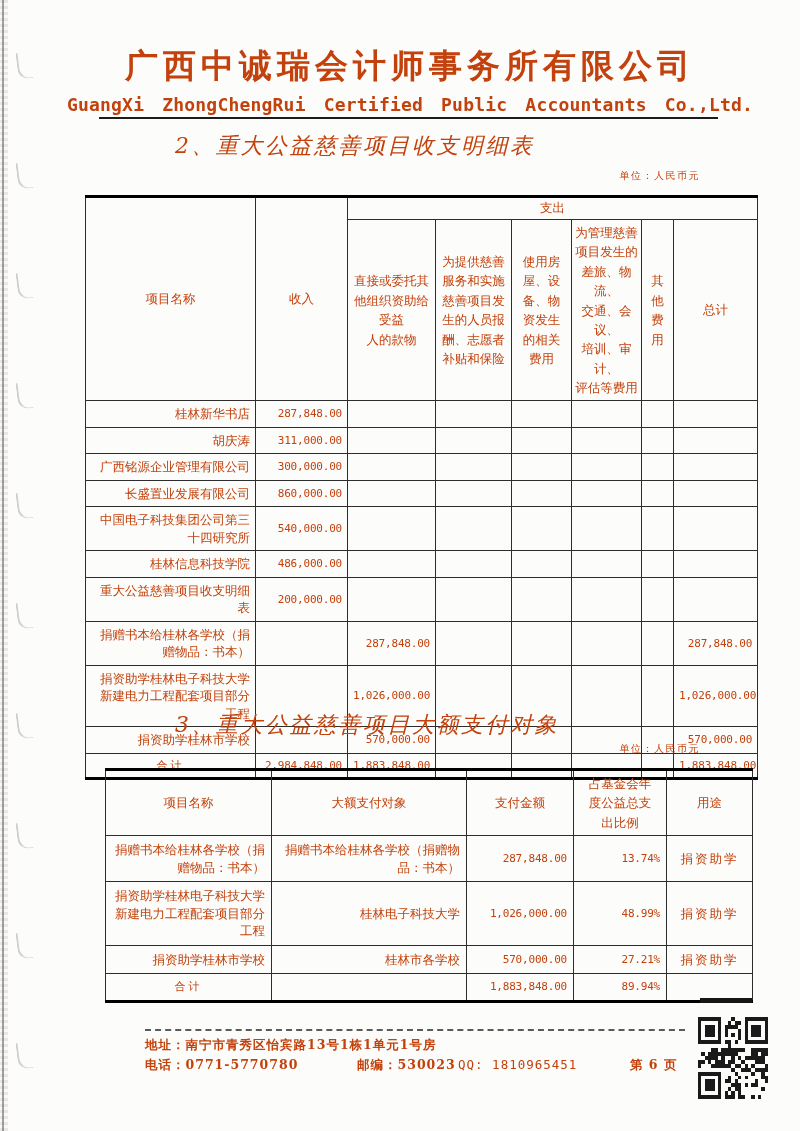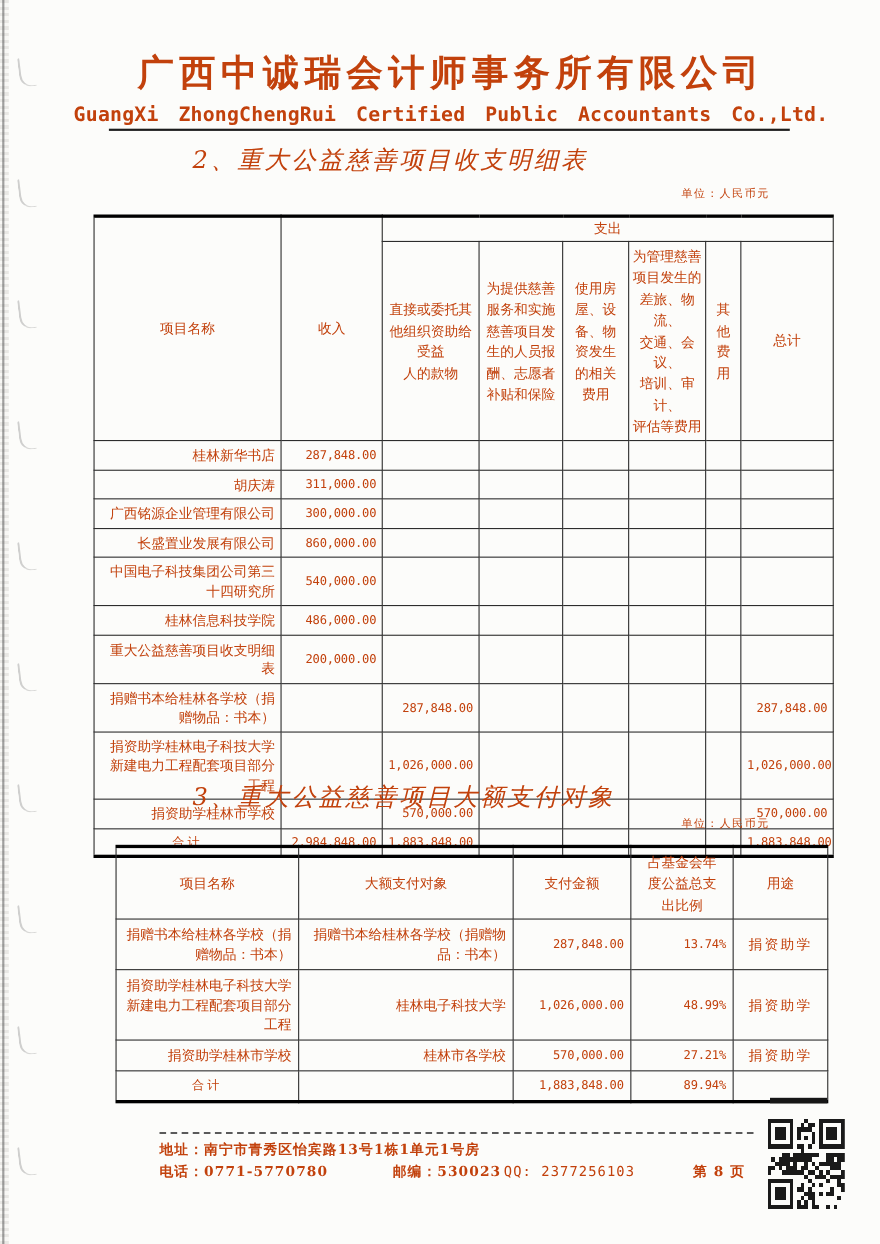--- a/index.html
+++ b/index.html
@@ -297,22 +297,22 @@
         <td class="num">89.94%</td>
         <td></td>
       </tr>
     </tfoot>
   </table>
 
   <div class="footer-dash"></div>
   <div class="f-text f-addr">地址：南宁市青秀区怡宾路13号1栋1单元1号房</div>
   <div class="f-text f-phone">电话：0771-5770780</div>
   <div class="f-text f-postal">邮编：530023</div>
-  <div class="f-text f-qq">QQ: 2377256103</div>
-  <div class="f-text f-page">第 8 页</div>
+  <div class="f-text f-qq">QQ: 1810965451</div>
+  <div class="f-text f-page">第 6 页</div>
 
   <div class="qr-bar"></div>
   <svg id="qr" class="qr" viewBox="0 0 21 21" preserveAspectRatio="none" shape-rendering="crispEdges">
       <rect x="0" y="11" width="1" height="1" fill="#1a1a1a"></rect>
       <rect x="0" y="12" width="1" height="1" fill="#1a1a1a"></rect>
       <rect x="1" y="9" width="1" height="1" fill="#1a1a1a"></rect>
       <rect x="1" y="11" width="1" height="1" fill="#1a1a1a"></rect>
       <rect x="2" y="10" width="1" height="1" fill="#1a1a1a"></rect>
       <rect x="3" y="9" width="1" height="1" fill="#1a1a1a"></rect>
       <rect x="3" y="10" width="1" height="1" fill="#1a1a1a"></rect>

